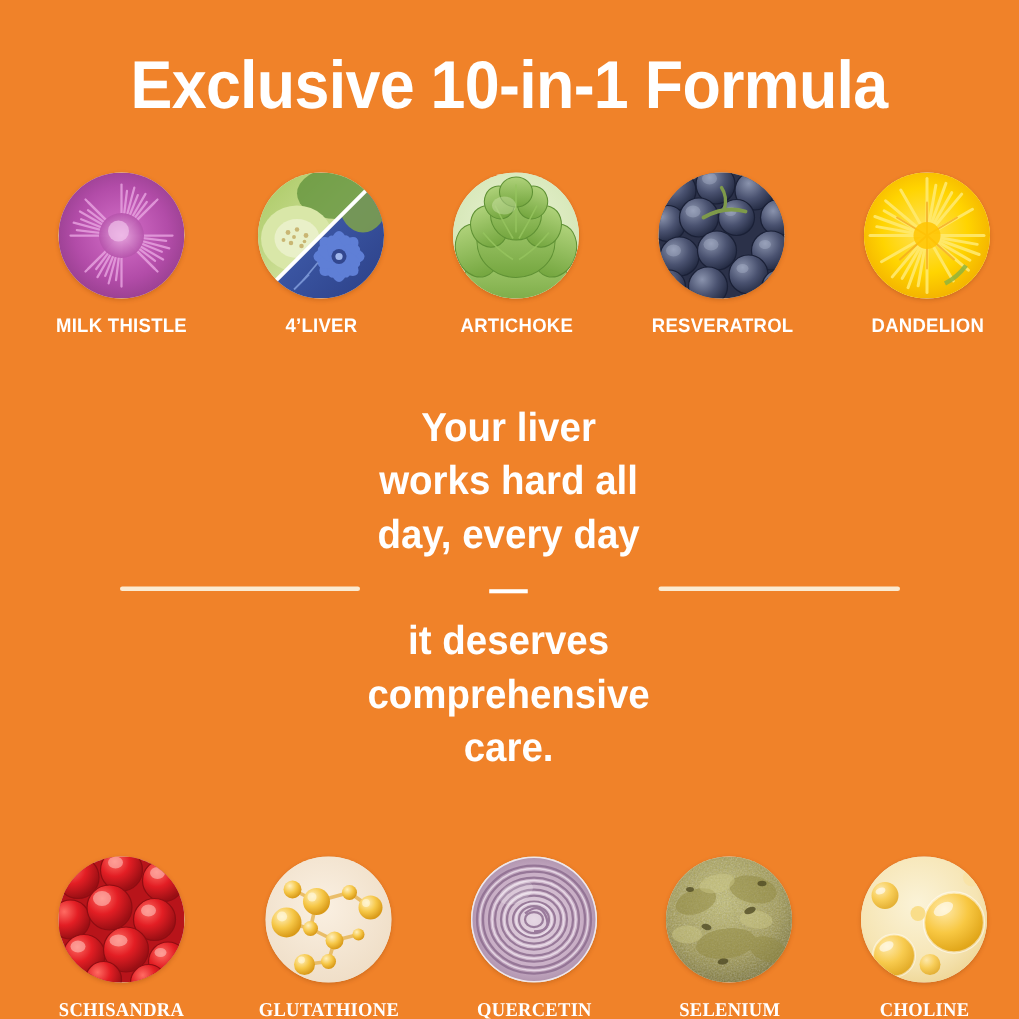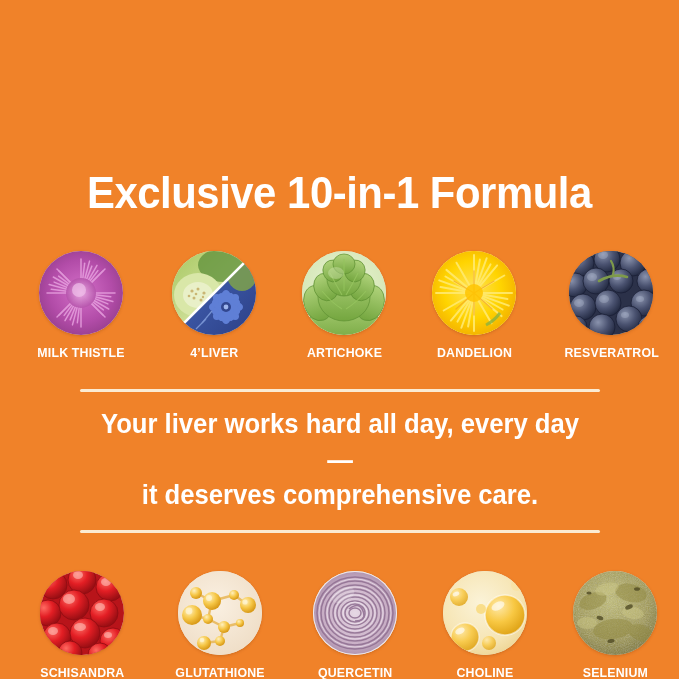--- a/index.html
+++ b/index.html
@@ -32,21 +32,21 @@
 
   
   .row {
     display: flex;
     justify-content: center;
     align-items: flex-start;
     width: 620px;
     gap: 30px;
   }
   .row-top { margin-top: 36px; }
-  .row-bottom { margin-top: 38px; }
+  .row-bottom { margin-top: 38px; font-family: Liberation Serif, serif; }
 
   .item {
     width: 98px;
     display: flex;
     flex-direction: column;
     align-items: center;
     margin-left: 16px;
   }
   .disc {
     width: 84px; height: 84px;
@@ -68,21 +68,21 @@
     white-space: nowrap;
     text-align: center;
     line-height: 1;
   }
 
   
   .tagline-block {
     margin-top: 30px;
     width: 520px;
     display: flex;
-    flex-direction: column;
+    flex-direction: row;
     align-items: center;
   }
   .rule {
     width: 520px; height: 3px;
     background: #FBEBD2;
     border-radius: 2px;
   }
   .tagline {
     color: #FFFFFF;
     font-size: 27px;
@@ -273,87 +273,20 @@
           <ellipse cx="34" cy="22" rx="8" ry="6" fill="#E2F0C4" opacity="0.35"></ellipse>
         </svg>
       </div>
       <div class="caption">ARTICHOKE</div>
     </div>
 
     <div class="item">
       <div class="disc">
         <svg viewBox="0 0 84 84">
           <defs>
-            <radialGradient id="dlBg" cx="48%" cy="46%" r="62%">
-              <stop offset="0%" stop-color="#FFE25C"></stop>
-              <stop offset="55%" stop-color="#FFD400"></stop>
-              <stop offset="100%" stop-color="#F0A800"></stop>
-            </radialGradient>
-          </defs>
-          <rect width="84" height="84" fill="#FFD608"></rect>
-          <circle cx="42" cy="42" r="42" fill="url(#dlBg)"></circle>
-          <g stroke="#FFE96E" stroke-width="2" stroke-linecap="round" opacity="0.9">
-            <g transform="translate(42,42)">
-              <line y2="-38"></line>
-                <line y2="38"></line>
-                <line x2="-38"></line>
-                <line x2="38"></line>
-              <g transform="rotate(20)">
-                  <line y2="-37"></line>
-                  <line y2="37"></line>
-                  <line x2="-37"></line>
-                  <line x2="37"></line>
-                </g>
-              <g transform="rotate(40)">
-                  <line y2="-36"></line>
-                  <line y2="36"></line>
-                  <line x2="-36"></line>
-                  <line x2="36"></line>
-                </g>
-              <g transform="rotate(60)">
-                  <line y2="-35"></line>
-                  <line y2="35"></line>
-                  <line x2="-35"></line>
-                  <line x2="35"></line>
-                </g>
-              <g transform="rotate(10)">
-                  <line y2="-34"></line>
-                  <line y2="34"></line>
-                  <line x2="-34"></line>
-                  <line x2="34"></line>
-                </g>
-              <g transform="rotate(30)">
-                  <line y2="-33"></line>
-                  <line y2="33"></line>
-                  <line x2="-33"></line>
-                  <line x2="33"></line>
-                </g>
-            </g>
-          </g>
-          <g stroke="#F3A81E" stroke-width="1.3" stroke-linecap="round" opacity="0.75">
-            <g transform="translate(42,42)">
-              <line y2="-22"></line>
-                <line x2="20" y2="-12"></line>
-                <line x2="-20" y2="-12"></line>
-              <line x2="18" y2="16"></line>
-                <line x2="-18" y2="16"></line>
-                <line y2="22"></line>
-            </g>
-          </g>
-          <circle cx="42" cy="42" r="9" fill="#FFC400" opacity="0.85"></circle>
-          <path d="M54 74 Q62 70 68 62" stroke="#8FB43C" stroke-width="3" fill="none" opacity="0.85"></path>
-        </svg>
-      </div>
-      <div class="caption">DANDELION</div>
-    </div>
-
-    <div class="item">
-      <div class="disc">
-        <svg viewBox="0 0 84 84">
-          <defs>
             <radialGradient id="gp" cx="35%" cy="32%" r="72%">
               <stop offset="0%" stop-color="#8A93AD"></stop>
               <stop offset="55%" stop-color="#4A5270"></stop>
               <stop offset="100%" stop-color="#232A42"></stop>
             </radialGradient>
           </defs>
           <rect width="84" height="84" fill="#2B3149"></rect>
           <g fill="url(#gp)" stroke="#1A2036" stroke-width="0.8">
             <circle cx="12" cy="12" r="13"></circle>
               <circle cx="38" cy="8" r="13"></circle>
@@ -380,20 +313,87 @@
             <ellipse cx="56" cy="64" rx="4" ry="3"></ellipse>
               <ellipse cx="71" cy="48" rx="4" ry="3"></ellipse>
           </g>
           <path d="M30 30 Q44 22 58 26" stroke="#7E9A4A" stroke-width="2.6" fill="none" stroke-linecap="round"></path>
           <path d="M44 24 Q46 16 42 10" stroke="#7E9A4A" stroke-width="2.2" fill="none" stroke-linecap="round"></path>
         </svg>
       </div>
       <div class="caption">RESVERATROL</div>
     </div>
 
+    <div class="item">
+      <div class="disc">
+        <svg viewBox="0 0 84 84">
+          <defs>
+            <radialGradient id="dlBg" cx="48%" cy="46%" r="62%">
+              <stop offset="0%" stop-color="#FFE25C"></stop>
+              <stop offset="55%" stop-color="#FFD400"></stop>
+              <stop offset="100%" stop-color="#F0A800"></stop>
+            </radialGradient>
+          </defs>
+          <rect width="84" height="84" fill="#FFD608"></rect>
+          <circle cx="42" cy="42" r="42" fill="url(#dlBg)"></circle>
+          <g stroke="#FFE96E" stroke-width="2" stroke-linecap="round" opacity="0.9">
+            <g transform="translate(42,42)">
+              <line y2="-38"></line>
+                <line y2="38"></line>
+                <line x2="-38"></line>
+                <line x2="38"></line>
+              <g transform="rotate(20)">
+                  <line y2="-37"></line>
+                  <line y2="37"></line>
+                  <line x2="-37"></line>
+                  <line x2="37"></line>
+                </g>
+              <g transform="rotate(40)">
+                  <line y2="-36"></line>
+                  <line y2="36"></line>
+                  <line x2="-36"></line>
+                  <line x2="36"></line>
+                </g>
+              <g transform="rotate(60)">
+                  <line y2="-35"></line>
+                  <line y2="35"></line>
+                  <line x2="-35"></line>
+                  <line x2="35"></line>
+                </g>
+              <g transform="rotate(10)">
+                  <line y2="-34"></line>
+                  <line y2="34"></line>
+                  <line x2="-34"></line>
+                  <line x2="34"></line>
+                </g>
+              <g transform="rotate(30)">
+                  <line y2="-33"></line>
+                  <line y2="33"></line>
+                  <line x2="-33"></line>
+                  <line x2="33"></line>
+                </g>
+            </g>
+          </g>
+          <g stroke="#F3A81E" stroke-width="1.3" stroke-linecap="round" opacity="0.75">
+            <g transform="translate(42,42)">
+              <line y2="-22"></line>
+                <line x2="20" y2="-12"></line>
+                <line x2="-20" y2="-12"></line>
+              <line x2="18" y2="16"></line>
+                <line x2="-18" y2="16"></line>
+                <line y2="22"></line>
+            </g>
+          </g>
+          <circle cx="42" cy="42" r="9" fill="#FFC400" opacity="0.85"></circle>
+          <path d="M54 74 Q62 70 68 62" stroke="#8FB43C" stroke-width="3" fill="none" opacity="0.85"></path>
+        </svg>
+      </div>
+      <div class="caption">DANDELION</div>
+    </div>
+
   </div>
 
   <div class="tagline-block">
     <div class="rule"></div>
     <div class="tagline">Your liver works hard all day, every day —
 it deserves comprehensive care.</div>
     <div class="rule"></div>
   </div>
 
   <div class="row row-bottom">
@@ -519,20 +519,63 @@
           <ellipse cx="30" cy="24" rx="12" ry="7" fill="#FFFFFF" opacity="0.2" transform="rotate(-25 30 24)"></ellipse>
         </svg>
       </div>
       <div class="caption">QUERCETIN</div>
     </div>
 
     <div class="item">
       <div class="disc">
         <svg viewBox="0 0 84 84">
           <defs>
+            <radialGradient id="seBg" cx="45%" cy="35%" r="75%">
+              <stop offset="0%" stop-color="#C2BE74"></stop>
+              <stop offset="60%" stop-color="#A29A52"></stop>
+              <stop offset="100%" stop-color="#6E6831"></stop>
+            </radialGradient>
+            <filter id="grain">
+              <feTurbulence type="fractalNoise" baseFrequency="0.9" numOctaves="4" result="n"></feTurbulence>
+              <feColorMatrix in="n" type="saturate" values="0"></feColorMatrix>
+              <feComponentTransfer>
+                  <feFuncA type="linear" slope="0.55"></feFuncA>
+                </feComponentTransfer>
+              <feComposite operator="in" in2="SourceGraphic"></feComposite>
+            </filter>
+          </defs>
+          <rect width="84" height="84" fill="url(#seBg)"></rect>
+          <rect width="84" height="84" filter="url(#grain)" opacity="0.85"></rect>
+          <g fill="#8F8741" opacity="0.5">
+            <ellipse cx="20" cy="30" rx="14" ry="8" transform="rotate(-20 20 30)"></ellipse>
+            <ellipse cx="58" cy="22" rx="16" ry="9" transform="rotate(12 58 22)"></ellipse>
+            <ellipse cx="40" cy="58" rx="20" ry="10" transform="rotate(-8 40 58)"></ellipse>
+            <ellipse cx="68" cy="62" rx="13" ry="8" transform="rotate(20 68 62)"></ellipse>
+          </g>
+          <g fill="#CFC98A" opacity="0.45">
+            <ellipse cx="34" cy="18" rx="12" ry="6" transform="rotate(-14 34 18)"></ellipse>
+            <ellipse cx="14" cy="52" rx="10" ry="6"></ellipse>
+            <ellipse cx="60" cy="42" rx="11" ry="6" transform="rotate(8 60 42)"></ellipse>
+          </g>
+          <g fill="#4A451F" opacity="0.75">
+            <ellipse cx="56" cy="36" rx="4" ry="2.2" transform="rotate(-22 56 36)"></ellipse>
+            <ellipse cx="27" cy="47" rx="3.4" ry="2" transform="rotate(15 27 47)"></ellipse>
+            <ellipse cx="64" cy="18" rx="3" ry="1.8"></ellipse>
+            <ellipse cx="38" cy="70" rx="3.6" ry="2" transform="rotate(-10 38 70)"></ellipse>
+            <ellipse cx="16" cy="22" rx="2.6" ry="1.6"></ellipse>
+          </g>
+        </svg>
+      </div>
+      <div class="caption">SELENIUM</div>
+    </div>
+
+    <div class="item">
+      <div class="disc">
+        <svg viewBox="0 0 84 84">
+          <defs>
             <radialGradient id="chBg" cx="45%" cy="38%" r="72%">
               <stop offset="0%" stop-color="#FBF3D8"></stop>
               <stop offset="65%" stop-color="#F6E5B4"></stop>
               <stop offset="100%" stop-color="#EBD08A"></stop>
             </radialGradient>
             <radialGradient id="chDrop" cx="34%" cy="28%" r="72%">
               <stop offset="0%" stop-color="#FFE9A8"></stop>
               <stop offset="55%" stop-color="#F8C63C"></stop>
               <stop offset="100%" stop-color="#E0A312"></stop>
             </radialGradient>
@@ -549,58 +592,15 @@
           <g fill="#FFFFFF" opacity="0.6">
             <ellipse cx="55" cy="35" rx="7" ry="4" transform="rotate(-28 55 35)"></ellipse>
             <ellipse cx="17" cy="60" rx="5" ry="3" transform="rotate(-25 17 60)"></ellipse>
             <ellipse cx="13" cy="23" rx="3.4" ry="2.2" transform="rotate(-20 13 23)"></ellipse>
           </g>
         </svg>
       </div>
       <div class="caption">CHOLINE</div>
     </div>
 
-    <div class="item">
-      <div class="disc">
-        <svg viewBox="0 0 84 84">
-          <defs>
-            <radialGradient id="seBg" cx="45%" cy="35%" r="75%">
-              <stop offset="0%" stop-color="#C2BE74"></stop>
-              <stop offset="60%" stop-color="#A29A52"></stop>
-              <stop offset="100%" stop-color="#6E6831"></stop>
-            </radialGradient>
-            <filter id="grain">
-              <feTurbulence type="fractalNoise" baseFrequency="0.9" numOctaves="4" result="n"></feTurbulence>
-              <feColorMatrix in="n" type="saturate" values="0"></feColorMatrix>
-              <feComponentTransfer>
-                  <feFuncA type="linear" slope="0.55"></feFuncA>
-                </feComponentTransfer>
-              <feComposite operator="in" in2="SourceGraphic"></feComposite>
-            </filter>
-          </defs>
-          <rect width="84" height="84" fill="url(#seBg)"></rect>
-          <rect width="84" height="84" filter="url(#grain)" opacity="0.85"></rect>
-          <g fill="#8F8741" opacity="0.5">
-            <ellipse cx="20" cy="30" rx="14" ry="8" transform="rotate(-20 20 30)"></ellipse>
-            <ellipse cx="58" cy="22" rx="16" ry="9" transform="rotate(12 58 22)"></ellipse>
-            <ellipse cx="40" cy="58" rx="20" ry="10" transform="rotate(-8 40 58)"></ellipse>
-            <ellipse cx="68" cy="62" rx="13" ry="8" transform="rotate(20 68 62)"></ellipse>
-          </g>
-          <g fill="#CFC98A" opacity="0.45">
-            <ellipse cx="34" cy="18" rx="12" ry="6" transform="rotate(-14 34 18)"></ellipse>
-            <ellipse cx="14" cy="52" rx="10" ry="6"></ellipse>
-            <ellipse cx="60" cy="42" rx="11" ry="6" transform="rotate(8 60 42)"></ellipse>
-          </g>
-          <g fill="#4A451F" opacity="0.75">
-            <ellipse cx="56" cy="36" rx="4" ry="2.2" transform="rotate(-22 56 36)"></ellipse>
-            <ellipse cx="27" cy="47" rx="3.4" ry="2" transform="rotate(15 27 47)"></ellipse>
-            <ellipse cx="64" cy="18" rx="3" ry="1.8"></ellipse>
-            <ellipse cx="38" cy="70" rx="3.6" ry="2" transform="rotate(-10 38 70)"></ellipse>
-            <ellipse cx="16" cy="22" rx="2.6" ry="1.6"></ellipse>
-          </g>
-        </svg>
-      </div>
-      <div class="caption">SELENIUM</div>
-    </div>
-
   </div>
 
 </div>
 
 </body></html>

